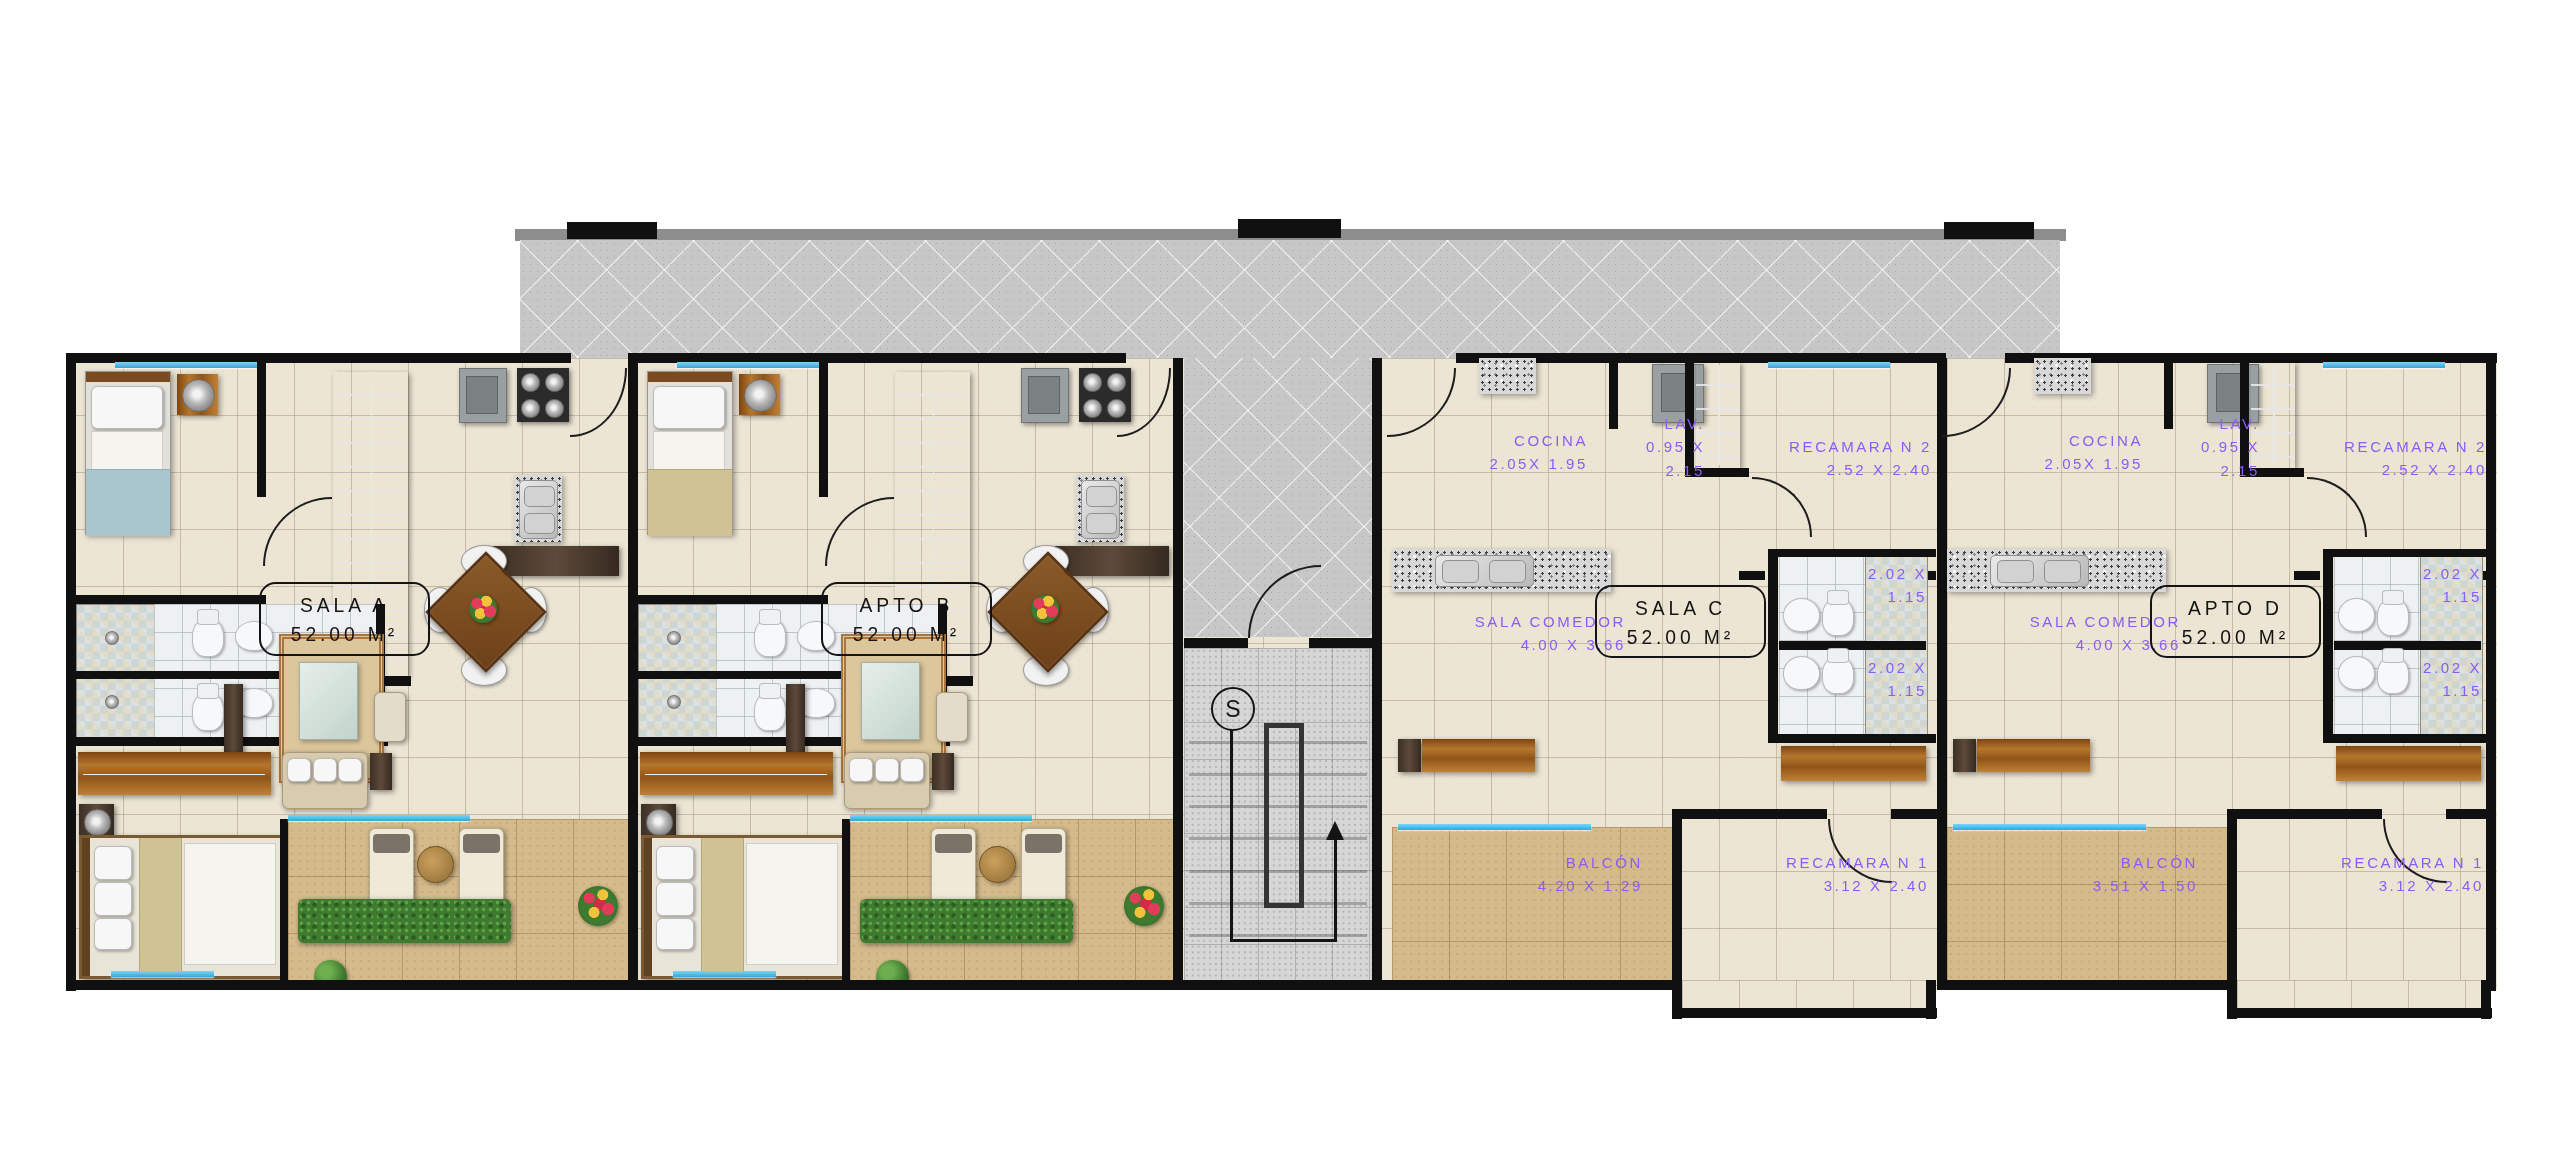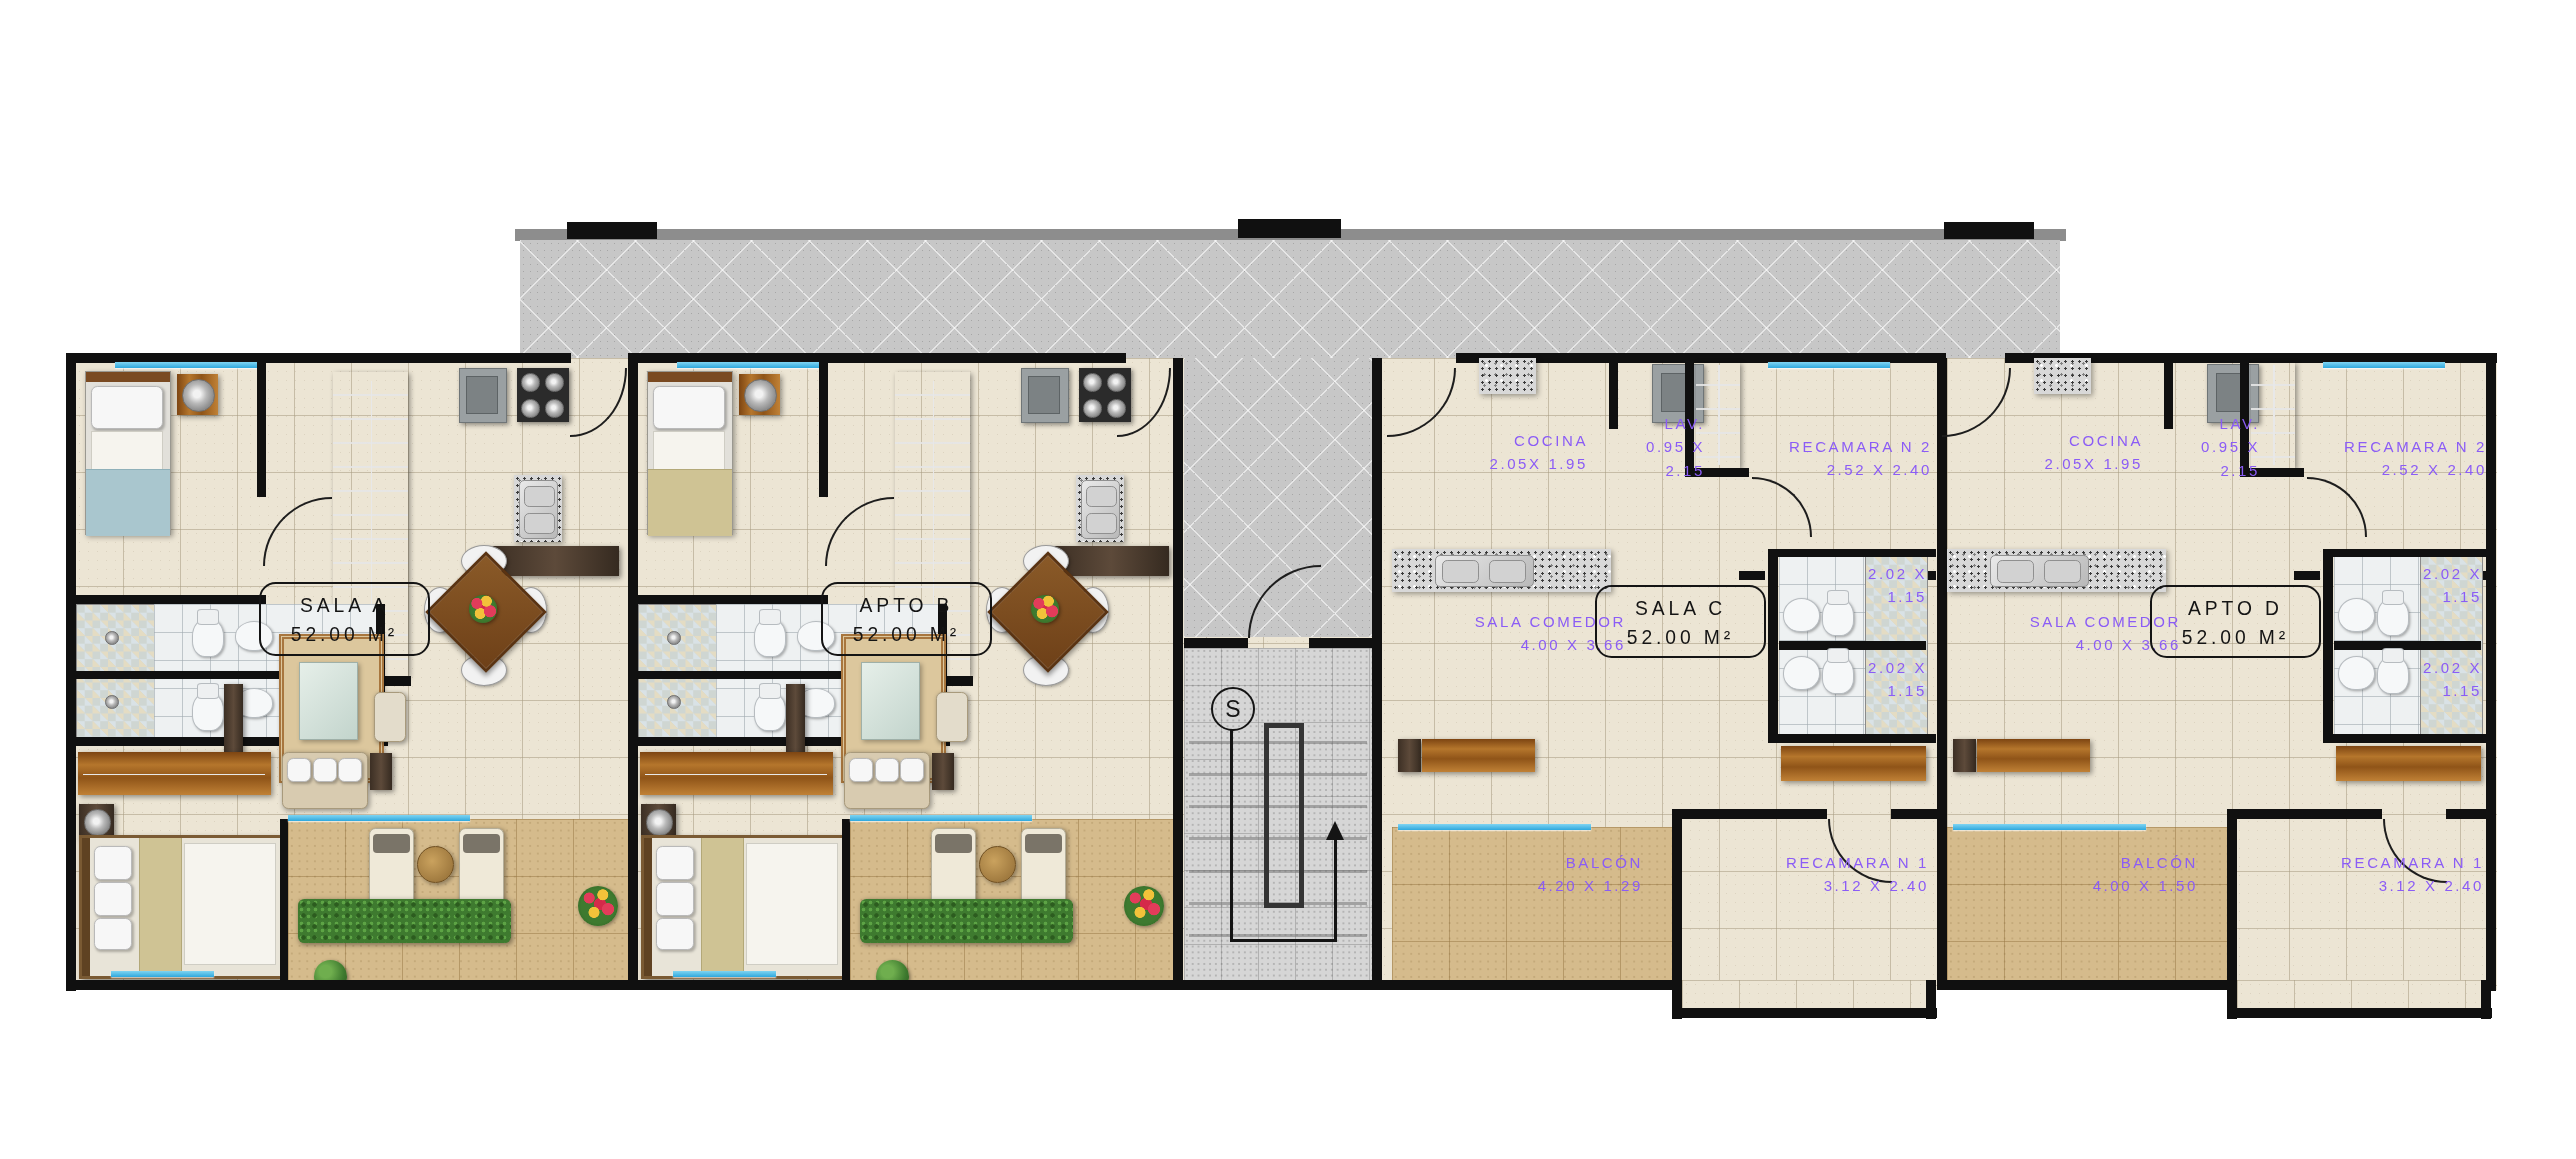--- a/index.html
+++ b/index.html
@@ -490,21 +490,21 @@
     <div class="rlabel" style="left:366px;top:77px;width:184px;">
       <span>RECAMARA N 2</span>
         <span>2.52 X 2.40</span>
       </div>
     <div class="rlabel" style="left:77px;top:252px;width:167px;">
       <span>SALA COMEDOR</span>
         <span>4.00 X 3.66</span>
       </div>
     <div class="rlabel" style="left:61px;top:493px;width:200px;">
       <span>BALCÓN</span>
-        <span>4.00 X 1.50</span>
+        <span>3.51 X 1.50</span>
       </div>
     <div class="rlabel" style="left:309px;top:493px;width:238px;">
       <span>RECAMARA N 1</span>
         <span>3.12 X 2.40</span>
       </div>
     <div class="badge" style="left:213px;top:227px;width:167px;height:61px;">
       <div>APTO D</div>
       <div>52.00 M²</div>
     </div>
   </div>

